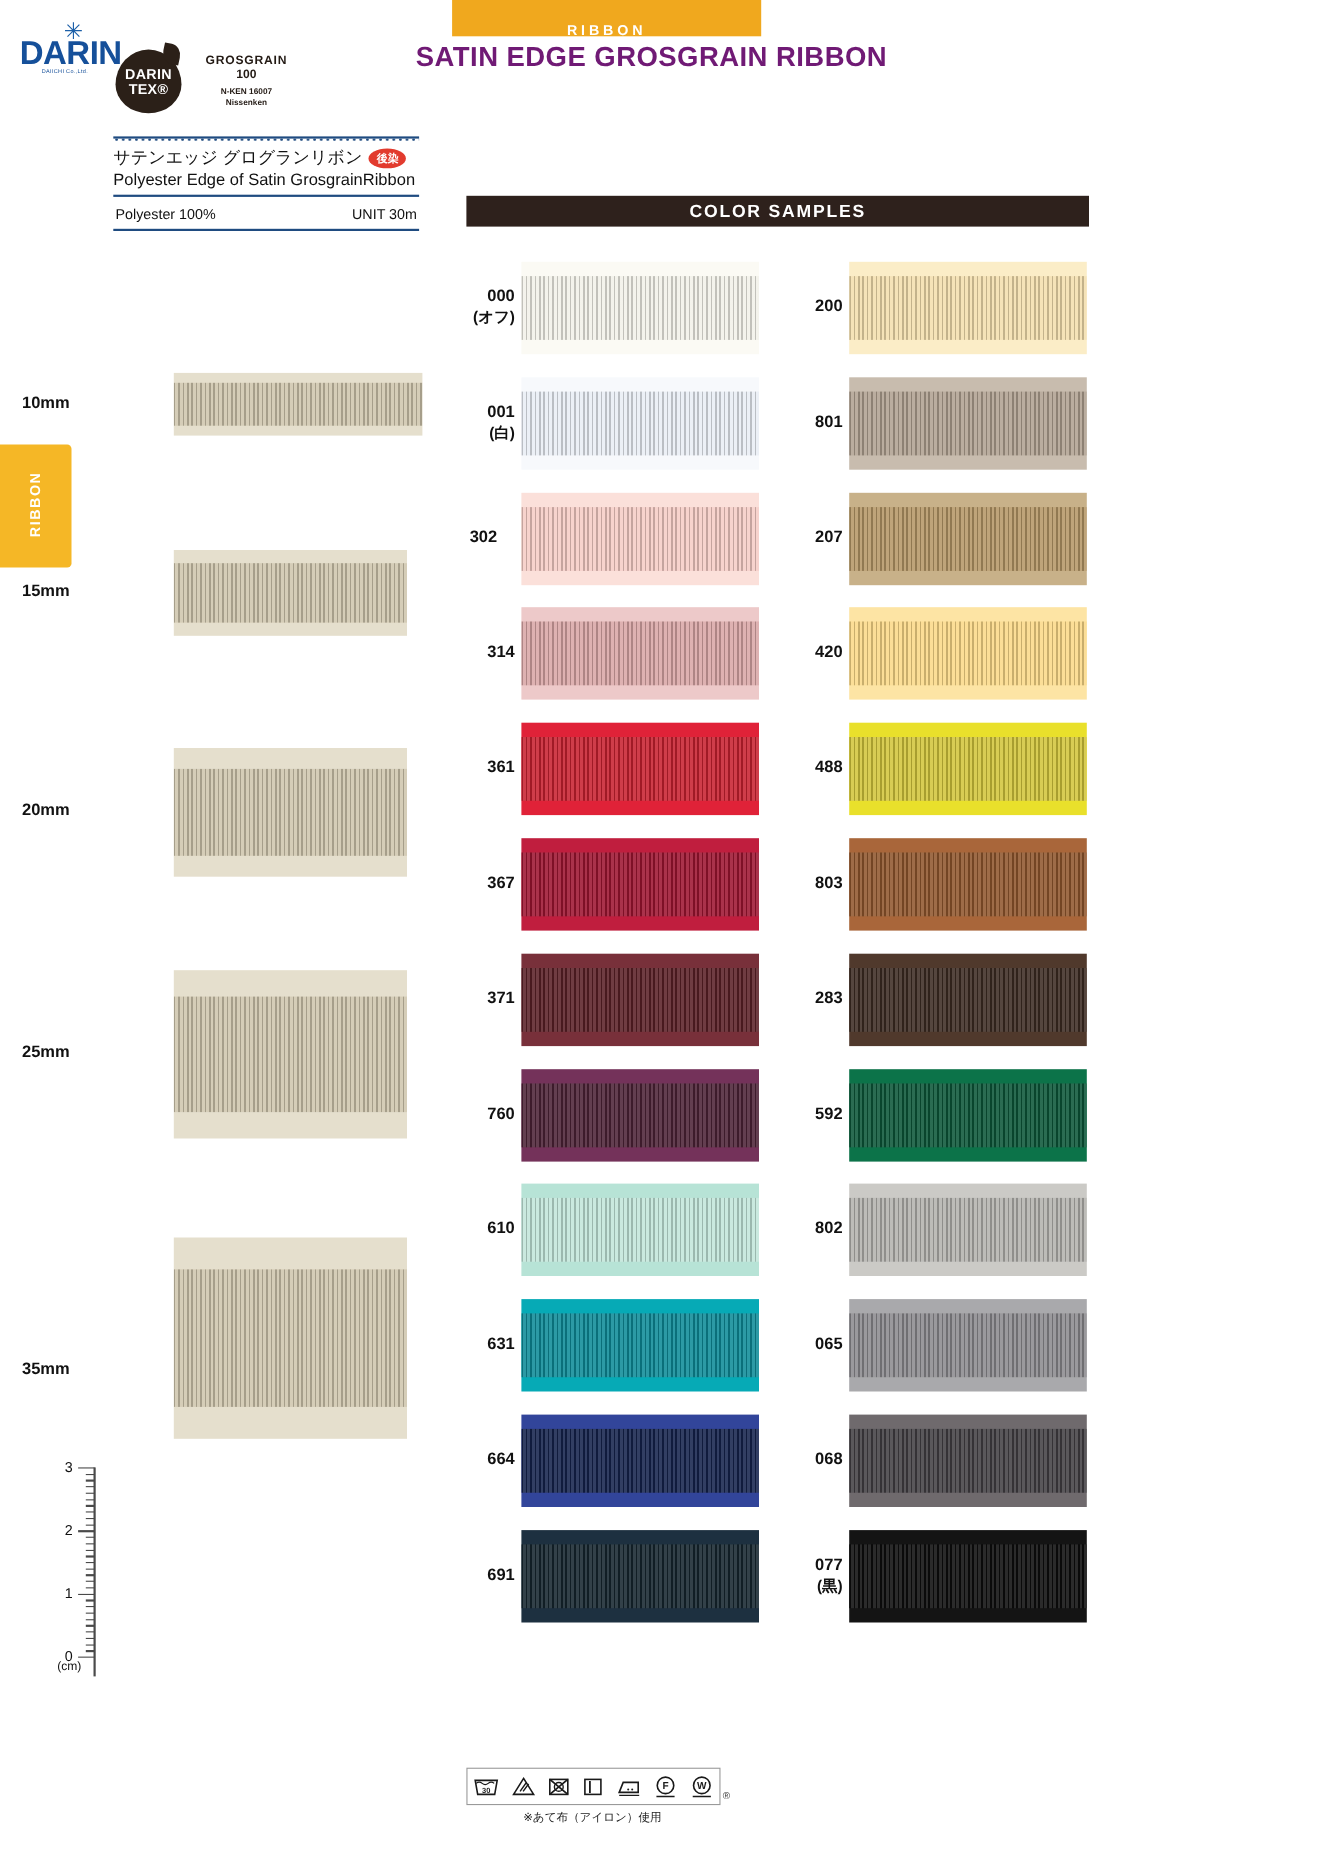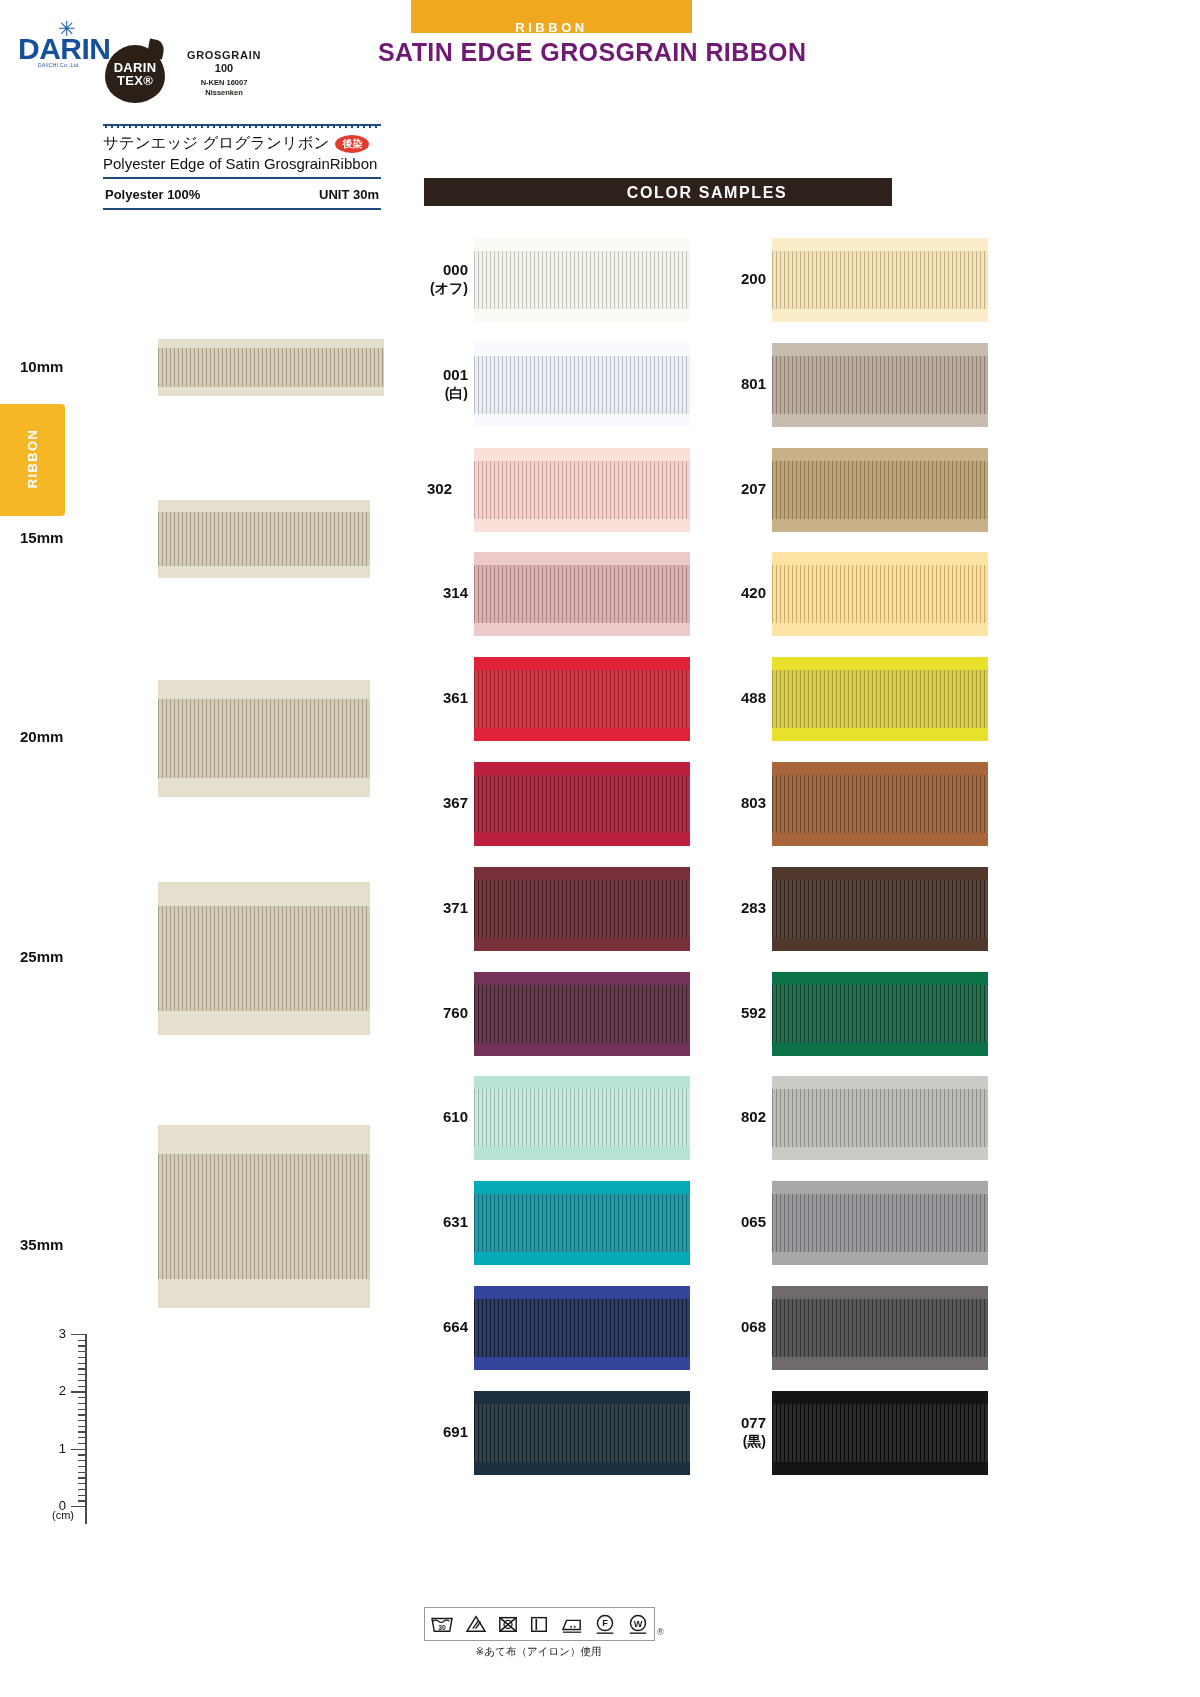--- a/index.html
+++ b/index.html
@@ -57,38 +57,38 @@
   .rule-dot{height:2px;width:100%;
     background-image:radial-gradient(circle,#1f4b80 1px,transparent 1.2px);
     background-size:6px 2px;background-repeat:repeat-x;}
   .code{font-size:31px;font-weight:bold;text-align:center;letter-spacing:.5px;padding:5px 0 6px;color:#111;}
   .name-ja{font-size:15.5px;padding-top:5px;color:#111;display:flex;align-items:center;gap:6px;}
   .badge-atozome{
     display:inline-block;background:#e23b2e;color:#fff;font-size:10px;font-weight:bold;
     border-radius:50%/50%;padding:2px 7px;white-space:nowrap;
   }
   .name-en{font-size:15px;padding:1px 0 5px;color:#111;}
-  .spec{display:flex;justify-content:space-between;font-size:13px;padding:8px 2px 0;color:#111;font-weight:bold;}
+  .spec{display:flex;justify-content:space-between;font-size:13px;padding:8px 2px 0;color:#111;}
   
   .sidetab{
     position:absolute;left:0;top:404px;width:65px;height:112px;background:#f5b726;
     border-radius:0 4px 4px 0;
   }
   .sidetab span{
     position:absolute;left:-24px;top:47px;width:112px;text-align:center;
     transform:rotate(-90deg);color:#fff;font-size:13px;font-weight:bold;letter-spacing:1.4px;
   }
   .wlabel{position:absolute;font-size:15px;font-weight:bold;color:#111;text-align:left;}
   .ribbon{position:absolute;overflow:hidden;}
   .rib-core{position:absolute;left:0;right:0;}
   .rib-grain{position:absolute;left:0;right:0;top:0;bottom:0;
     background-image:repeating-linear-gradient(90deg,rgba(0,0,0,.20) 0 1.5px,rgba(255,255,255,.13) 1.5px 4px);}
   
   .cs-header{
-    position:absolute;left:424px;top:178px;width:468px;height:28px;background:#2e211c;
+    position:absolute;left:424px;top:178px;width:566px;height:28px;background:#2e211c;
   }
   .cs-header span{
     position:absolute;left:0;top:6px;width:566px;text-align:center;color:#fff;
     font-size:16px;font-weight:bold;letter-spacing:1.6px;
   }
   .swatch-code{position:absolute;font-size:15px;font-weight:bold;color:#111;text-align:right;line-height:1.25;}
   .swatch-code .sub{font-size:14px;display:block;}
   
   .ruler{position:absolute;left:28px;top:1329px;width:72px;height:200px;}
   .ruler-line{position:absolute;left:57px;top:5px;width:1.6px;height:190px;background:#4a4a4a;}

